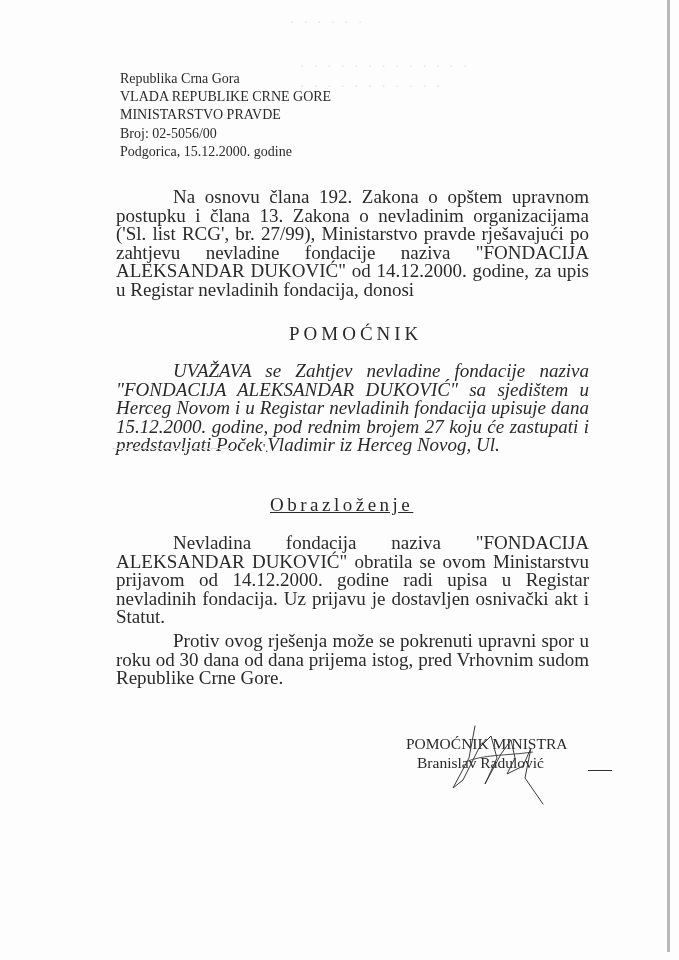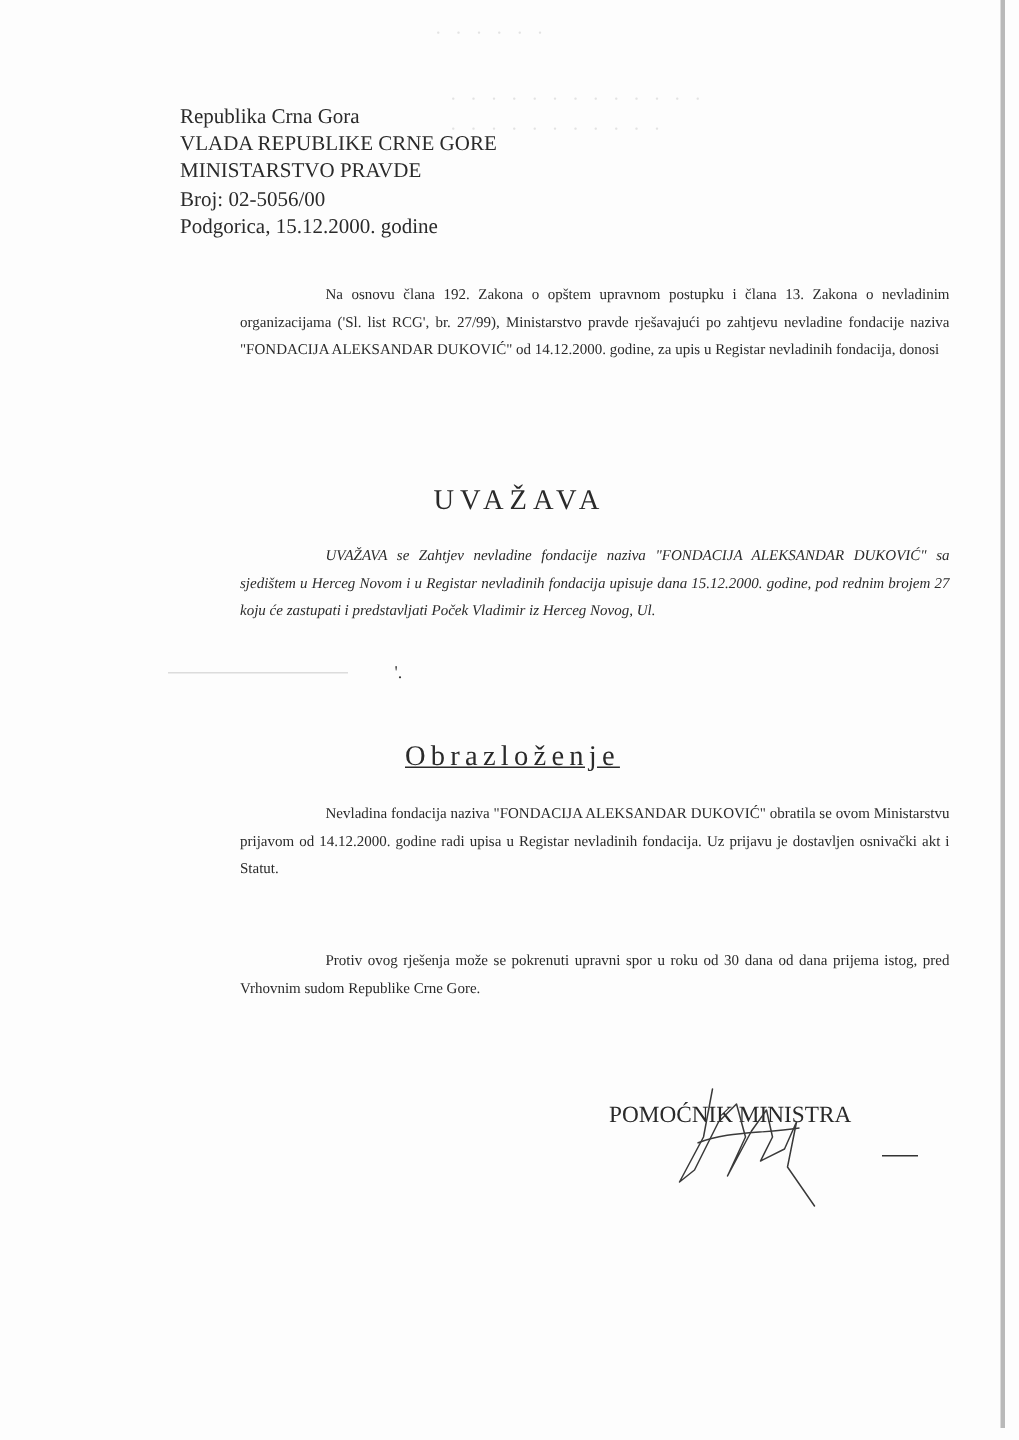--- a/index.html
+++ b/index.html
@@ -40,25 +40,24 @@
     left: 120px;
     top: 70px;
     font-size: 14px;
     line-height: 18.2px;
   }
   .header div { white-space: nowrap; }
   .para {
     position: absolute;
     left: 116px;
     width: 473px;
-    font-size: 10px;
+    font-size: 19px;
     line-height: 18.5px;
     text-align: justify;
     text-align-last: left;
-    margin-left: 44px;
   }
   .para .indent { display: inline-block; width: 57px; }
   .heading {
     position: absolute;
     font-size: 19px;
     letter-spacing: 4px;
     white-space: nowrap;
   }
   .sig {
     position: absolute;
@@ -117,40 +116,41 @@
     <div>VLADA REPUBLIKE CRNE GORE</div>
     <div>MINISTARSTVO PRAVDE</div>
     <div>Broj: 02-5056/00</div>
     <div>Podgorica, 15.12.2000. godine</div>
   </div>
 
   <div class="para" style="top:188px;">
     <span class="indent"></span><span>Na osnovu člana 192. Zakona o opštem upravnom postupku i člana 13. Zakona o nevladinim organizacijama ('Sl. list RCG', br. 27/99), Ministarstvo pravde rješavajući po zahtjevu nevladine fondacije naziva "FONDACIJA ALEKSANDAR DUKOVIĆ" od 14.12.2000. godine, za upis u Registar nevladinih fondacija, donosi</span>
   </div>
 
-  <div class="heading" style="left:289px;top:323px;">UVAŽAVA</div>
+  <div class="heading" style="left:289px;top:323px;">POMOĆNIK</div>
 
   <div class="para" style="top:362px;font-style:italic;">
     <span class="indent"></span><span>UVAŽAVA se Zahtjev nevladine fondacije naziva "FONDACIJA ALEKSANDAR DUKOVIĆ" sa sjedištem u Herceg Novom  i u Registar nevladinih fondacija upisuje dana 15.12.2000. godine, pod rednim brojem 27 koju će zastupati i predstavljati  Poček Vladimir iz Herceg Novog, Ul.</span>
   </div>
 
   <div class="faint-rule"></div>
   <div class="tick-mark">'.</div>
 
   <div class="heading" style="left:270px;top:494px;letter-spacing:3.5px;text-decoration:underline;">Obrazloženje</div>
 
   <div class="para" style="top:534px;">
     <span class="indent"></span><span>Nevladina fondacija naziva "FONDACIJA ALEKSANDAR DUKOVIĆ" obratila se ovom Ministarstvu prijavom od 14.12.2000. godine radi upisa u Registar nevladinih fondacija. Uz prijavu je dostavljen osnivački akt i Statut.</span>
   </div>
   <div class="para" style="top:632px;">
     <span class="indent"></span><span>Protiv ovog rješenja može se pokrenuti upravni spor u roku od 30 dana od dana prijema istog, pred Vrhovnim sudom Republike Crne Gore.</span>
   </div>
 
   <div class="sig">
     <span class="title">POMOĆNIK MINISTRA</span>
+    <span class="name">Branislav Radulović</span>
   </div>
   <div class="sig-dash"></div>
 
   <svg class="scribble" viewBox="0 0 110 90">
     <path d="M30 8 L24 40 L8 70 L18 62 L34 30 L46 18 L52 40 L40 66 L56 36 L66 22 L70 40 L62 56 L78 48 L86 30 L80 60 L98 86" fill="none" stroke="#3a3a3a" stroke-width="1" stroke-linecap="round" stroke-linejoin="round"></path>
     <path d="M20 44 C40 36, 60 38, 88 34" fill="none" stroke="#3a3a3a" stroke-width="0.9"></path>
   </svg>
 
 </div>
 

